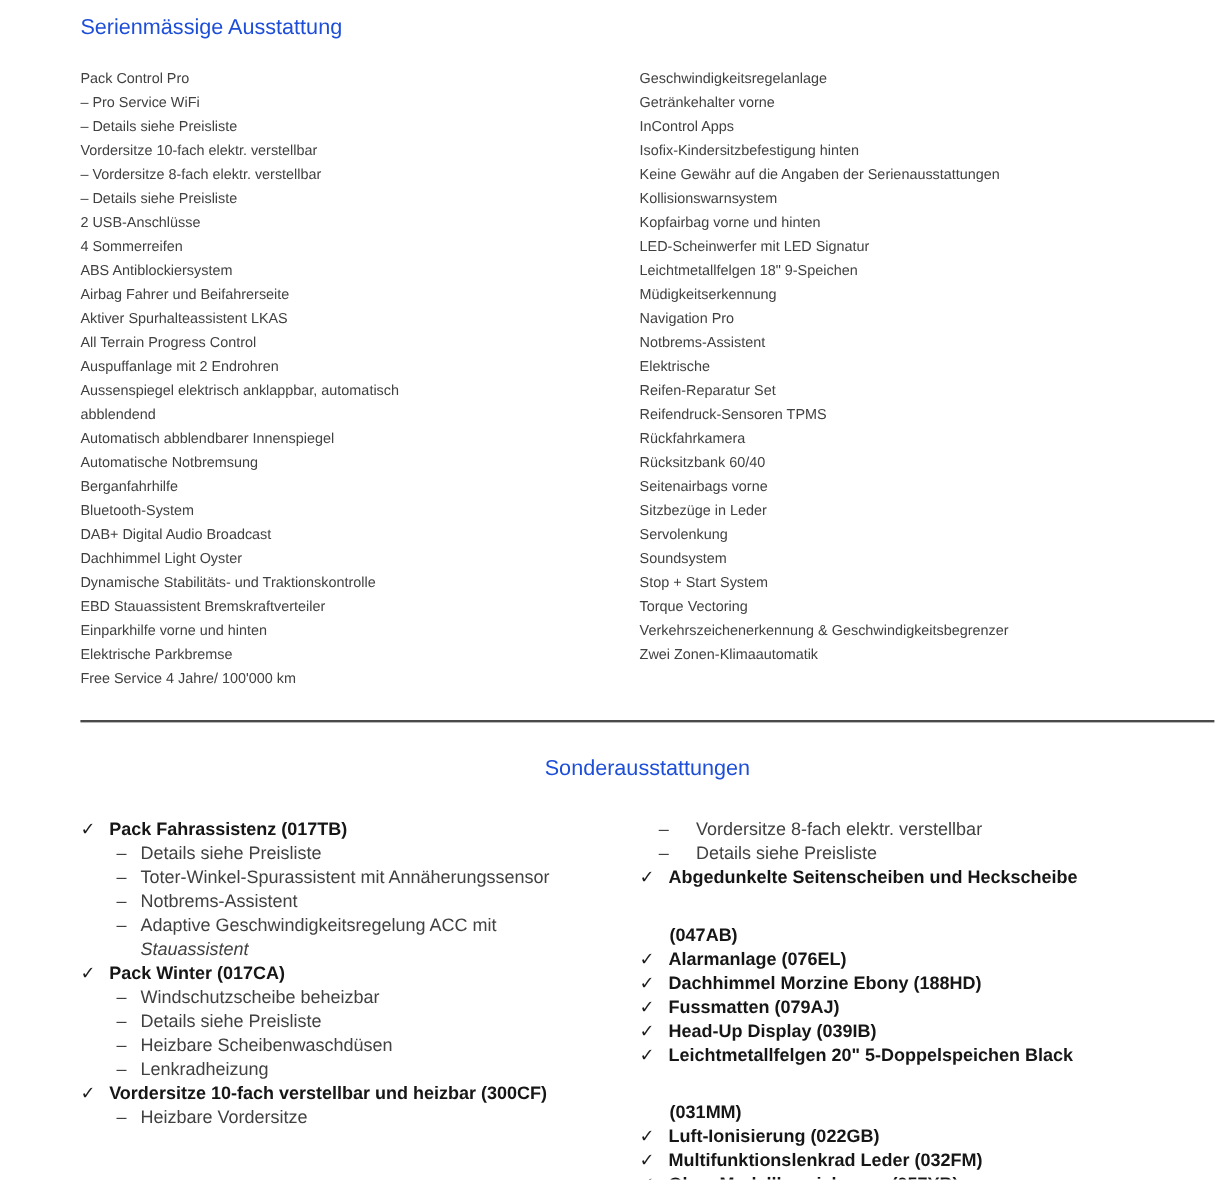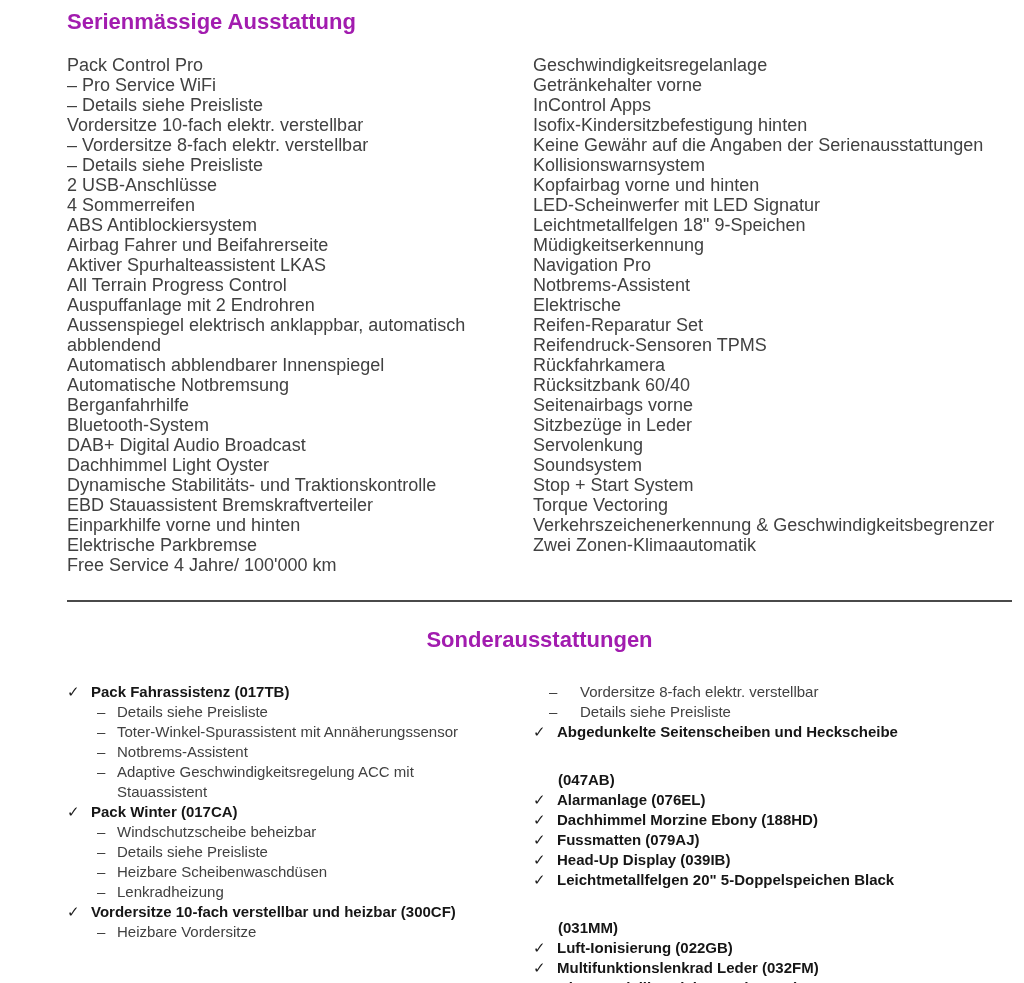--- a/index.html
+++ b/index.html
@@ -8,34 +8,34 @@
     width: 1024px;
     height: 983px;
     background: #ffffff;
     font-family: "Liberation Sans", sans-serif;
     overflow: hidden;
   }
   .page { padding: 10px 12px 0 67px; }
 
   .section-title {
     margin: 0 0 21px 0;
-    font-size: 22px;
+    font-size: 18px;
     line-height: 24px;
-    font-weight: 700;
-    color: #a21caf;
+    font-weight: 400;
+    color: #1d4ed8;
   }
   .columns {
     display: grid;
     grid-template-columns: 466px 1fr;
   }
   ul { list-style: none; margin: 0; padding: 0; }
 
   
   .plain-list .line {
-    font-size: 18px;
+    font-size: 12px;
     line-height: 20px;
     color: #414141;
     white-space: nowrap;
   }
 
   .divider {
     border: none;
     border-top: 2px solid #4a4a4a;
     margin: 25px 0 0 0;
   }
@@ -54,21 +54,21 @@
   }
   .opt-main .check {
     flex: 0 0 24px;
     font-weight: 400;
     color: #1d1d1d;
   }
   .opt-main-cont { padding-left: 25px; margin-top: 28px; }
   .opt-sub, .opt-sub-cont { color: #414141; }
   .col-left .opt-sub { padding-left: 30px; }
   .col-left .opt-sub .dash { flex: 0 0 20px; }
-  .col-left .opt-sub-cont { padding-left: 50px; }
+  .col-left .opt-sub-cont { padding-left: 50px; font-style: italic; }
   .col-right .opt-sub { padding-left: 16px; }
   .col-right .opt-sub .dash { flex: 0 0 31px; }
 </style>
 </head>
 <body>
 
 <main class="page">
 
   <section class="section">
     <h1 class="section-title">Serienmässige Ausstattung</h1>

